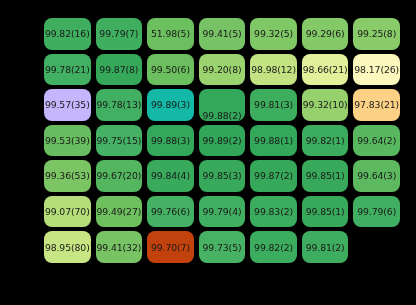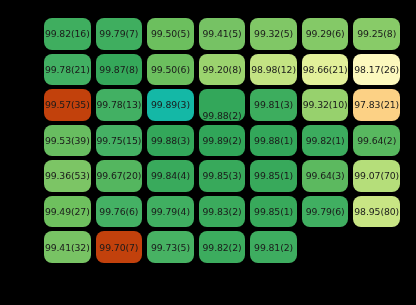--- a/index.html
+++ b/index.html
@@ -54,21 +54,21 @@
 
 <div id="heatmap-figure">
   <div id="heatmap-grid">
       <div class="heatmap-cell" style="background: rgb(63, 174, 95);">
         <span class="heatmap-cell-label" style="color: rgb(26, 26, 26);">99.82(16)</span>
       </div>
       <div class="heatmap-cell" style="background: rgb(63, 174, 95);">
         <span class="heatmap-cell-label" style="color: rgb(26, 26, 26);">99.79(7)</span>
       </div>
       <div class="heatmap-cell" style="background: rgb(108, 191, 94);">
-        <span class="heatmap-cell-label" style="color: rgb(26, 26, 26);">99.50(5)</span>
+        <span class="heatmap-cell-label" style="color: rgb(26, 26, 26);">51.98(5)</span>
       </div>
       <div class="heatmap-cell" style="background: rgb(118, 194, 100);">
         <span class="heatmap-cell-label" style="color: rgb(26, 26, 26);">99.41(5)</span>
       </div>
       <div class="heatmap-cell" style="background: rgb(128, 199, 102);">
         <span class="heatmap-cell-label" style="color: rgb(26, 26, 26);">99.32(5)</span>
       </div>
       <div class="heatmap-cell" style="background: rgb(132, 201, 103);">
         <span class="heatmap-cell-label" style="color: rgb(26, 26, 26);">99.29(6)</span>
       </div>
@@ -89,21 +89,21 @@
       </div>
       <div class="heatmap-cell" style="background: rgb(195, 227, 131);">
         <span class="heatmap-cell-label" style="color: rgb(26, 26, 26);">98.98(12)</span>
       </div>
       <div class="heatmap-cell" style="background: rgb(226, 240, 154);">
         <span class="heatmap-cell-label" style="color: rgb(26, 26, 26);">98.66(21)</span>
       </div>
       <div class="heatmap-cell" style="background: rgb(252, 248, 189);">
         <span class="heatmap-cell-label" style="color: rgb(26, 26, 26);">98.17(26)</span>
       </div>
-      <div class="heatmap-cell" style="background: #c2410c;">
+      <div class="heatmap-cell" style="background: #c4b5fd;">
         <span class="heatmap-cell-label" style="color: rgb(26, 26, 26);">99.57(35)</span>
       </div>
       <div class="heatmap-cell" style="background: rgb(66, 176, 99);">
         <span class="heatmap-cell-label" style="color: rgb(26, 26, 26);">99.78(13)</span>
       </div>
       <div class="heatmap-cell" style="background: #14b8a6;">
         <span class="heatmap-cell-label" style="color: rgb(26, 26, 26);">99.89(3)</span>
       </div>
       <div class="heatmap-cell" style="background: rgb(51, 167, 90); align-items: flex-end;">
         <span class="heatmap-cell-label" style="color: rgb(26, 26, 26);">99.88(2)</span>
@@ -142,20 +142,23 @@
         <span class="heatmap-cell-label" style="color: rgb(26, 26, 26);">99.36(53)</span>
       </div>
       <div class="heatmap-cell" style="background: rgb(84, 182, 95);">
         <span class="heatmap-cell-label" style="color: rgb(26, 26, 26);">99.67(20)</span>
       </div>
       <div class="heatmap-cell" style="background: rgb(57, 170, 92);">
         <span class="heatmap-cell-label" style="color: rgb(26, 26, 26);">99.84(4)</span>
       </div>
       <div class="heatmap-cell" style="background: rgb(56, 169, 91);">
         <span class="heatmap-cell-label" style="color: rgb(26, 26, 26);">99.85(3)</span>
+      </div>
+      <div class="heatmap-cell" style="background: rgb(53, 168, 90);">
+        <span class="heatmap-cell-label" style="color: rgb(26, 26, 26);">99.87(2)</span>
       </div>
       <div class="heatmap-cell" style="background: rgb(56, 169, 91);">
         <span class="heatmap-cell-label" style="color: rgb(26, 26, 26);">99.85(1)</span>
       </div>
       <div class="heatmap-cell" style="background: rgb(92, 185, 95);">
         <span class="heatmap-cell-label" style="color: rgb(26, 26, 26);">99.64(3)</span>
       </div>
       <div class="heatmap-cell" style="background: rgb(181, 222, 122);">
         <span class="heatmap-cell-label" style="color: rgb(26, 26, 26);">99.07(70)</span>
       </div>

